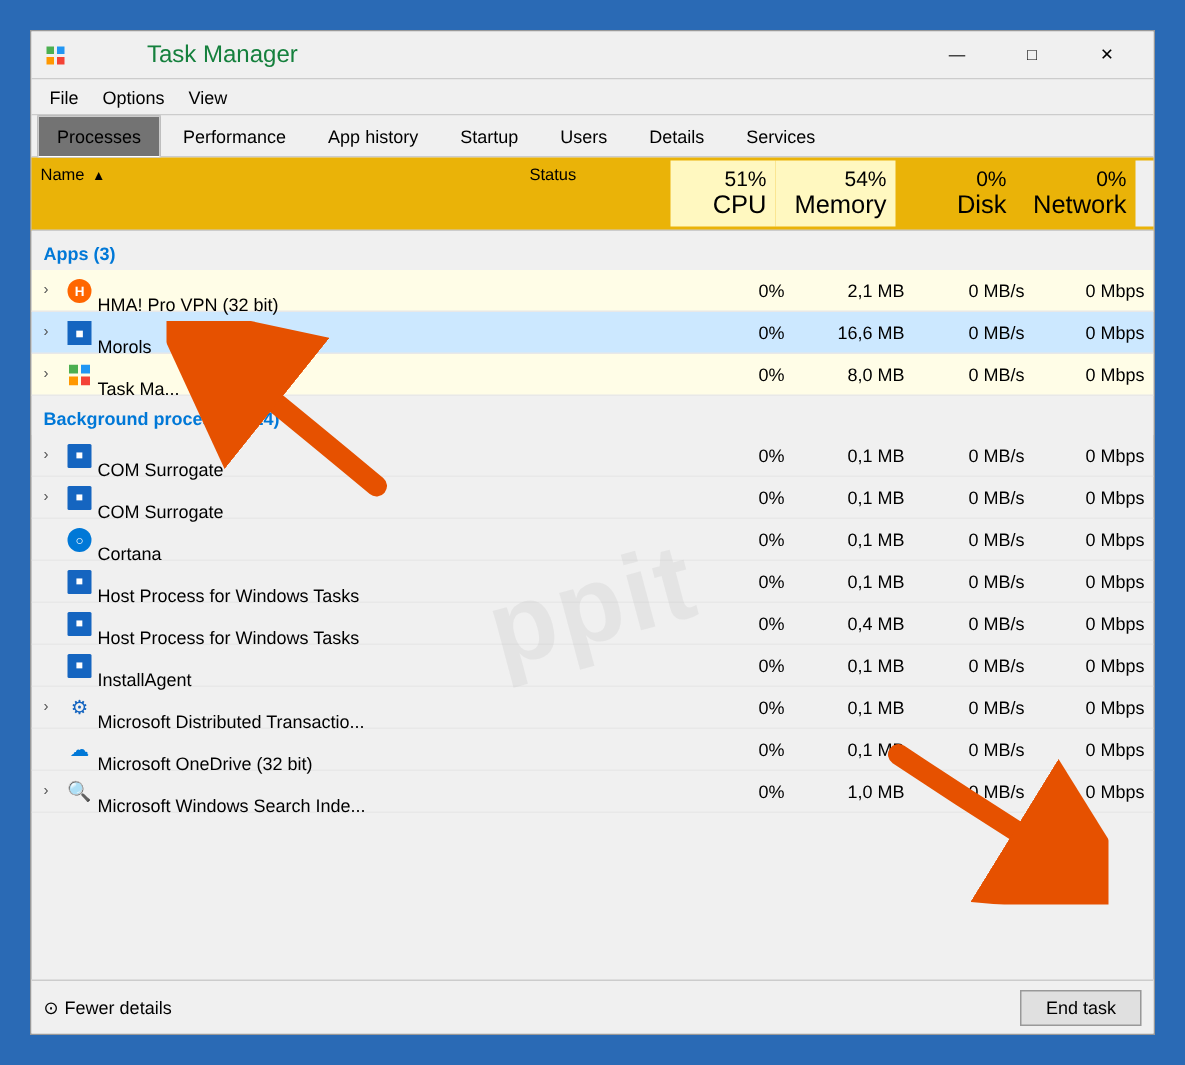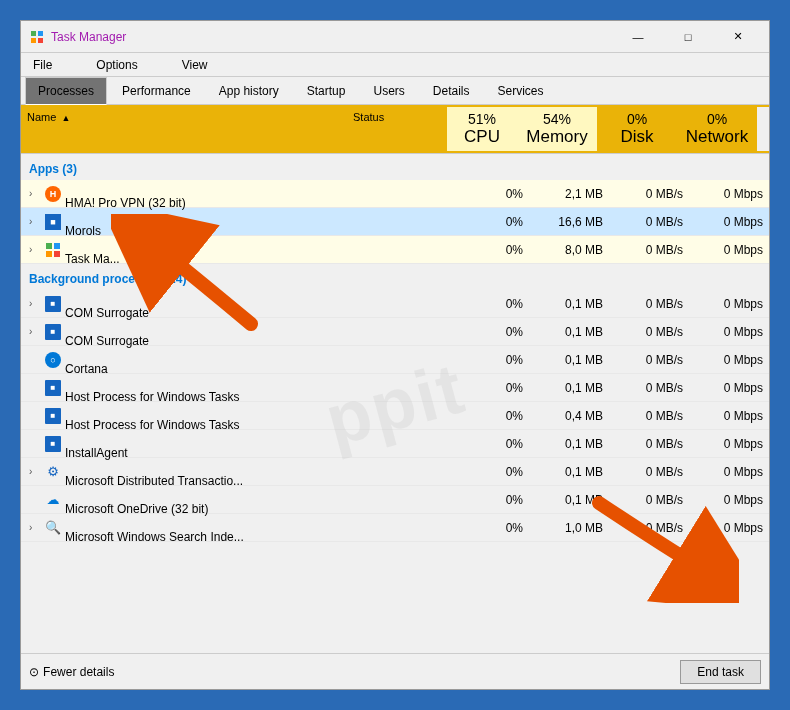--- a/index.html
+++ b/index.html
@@ -28,23 +28,24 @@
       align-items: center;
       padding: 0 8px;
       border-bottom: 1px solid #ccc;
     }
     .title-bar-icon {
       width: 16px;
       height: 16px;
       margin-right: 6px;
     }
     .title-text {
-      font-size: 12px;
+      font-size: 16px;
       flex: 1;
-      color: #a21caf;
+      color: #15803d;
+      margin-left: 47px;
     }
     .title-controls {
       display: flex;
       gap: 4px;
     }
     .title-btn {
       width: 46px;
       height: 32px;
       border: none;
       background: transparent;
@@ -55,21 +56,20 @@
       align-items: center;
       justify-content: center;
     }
     .menu-bar {
       height: 24px;
       display: flex;
       align-items: center;
       padding: 0 4px;
       border-bottom: 1px solid #ccc;
       background: #f0f0f0;
-      gap: 28px;
     }
     .menu-item {
       padding: 2px 8px;
       font-size: 12px;
       cursor: pointer;
       color: #000;
     }
     .tabs-bar {
       display: flex;
       background: #f0f0f0;
@@ -98,21 +98,21 @@
       background: #eab308;
       border-bottom: 1px solid #ccc;
       padding: 2px 0;
     }
     .col-header {
       font-size: 11px;
       padding: 4px 6px;
       color: #000;
       cursor: pointer;
     }
-    .col-header.right { text-align: center; }
+    .col-header.right { text-align: right; }
     .col-header.highlight { background: #fff8c0; }
     .sort-arrow {
       display: inline-block;
       font-size: 9px;
       margin-left: 2px;
     }
     .cpu-pct {
       font-size: 14px;
       font-weight: normal;
       color: #000;

